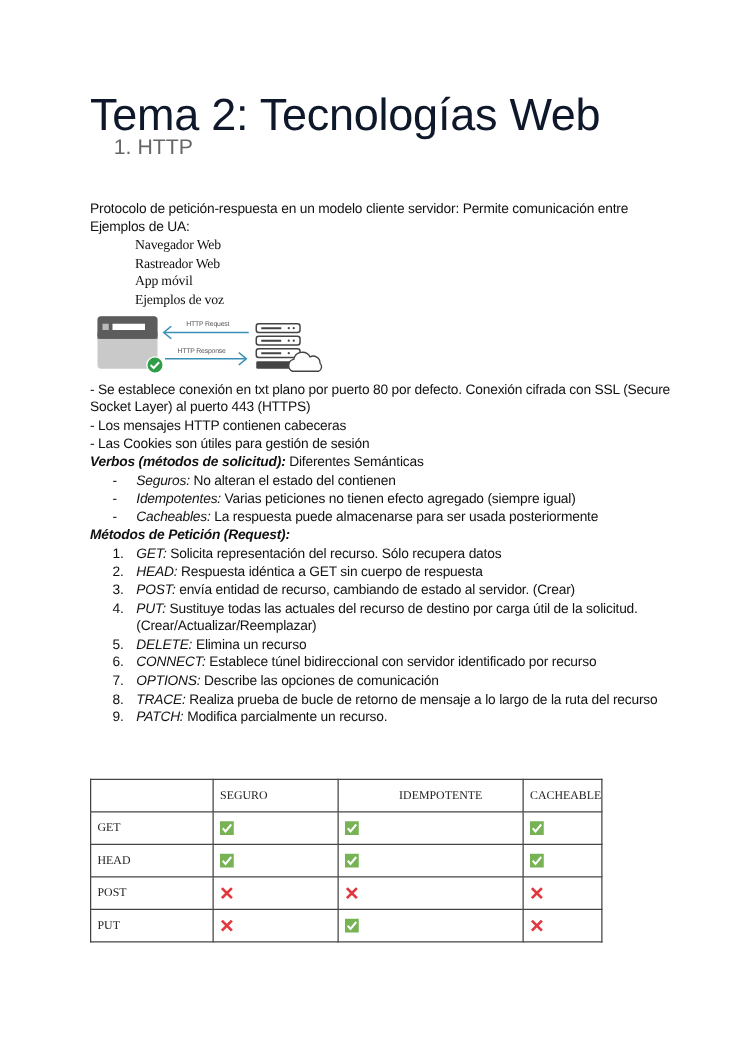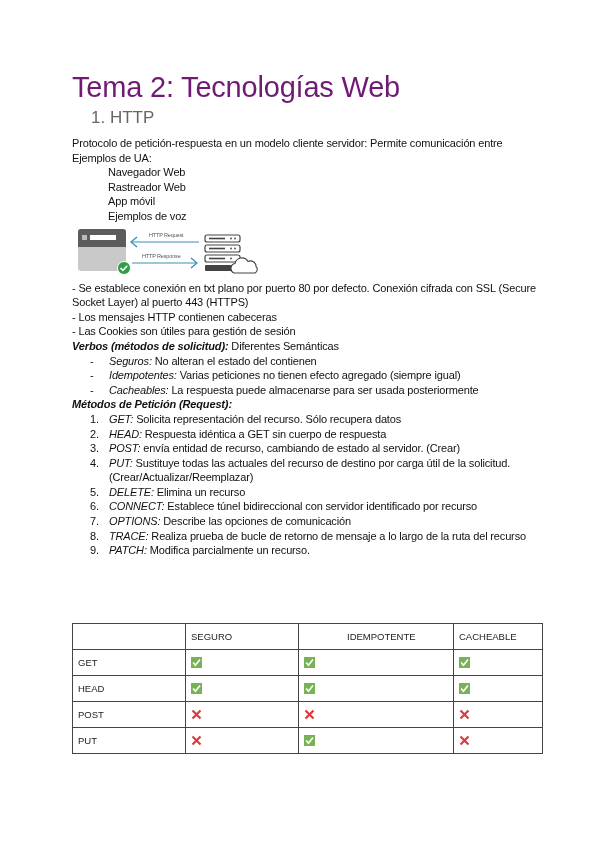--- a/index.html
+++ b/index.html
@@ -2,47 +2,47 @@
 <html><head>
   <meta charset="utf-8">
   <style>
     html, body { margin: 0; padding: 0; background: #ffffff; }
     body {
       width: 600px; height: 848px; position: relative; overflow: hidden;
       font-family: "Liberation Sans", sans-serif; color: #111;
     }
     .abs { position: absolute; }
     .title {
-      left: 72px; top: 71px; font-size: 29px; color: #701a75;
+      left: 72px; top: 71px; font-size: 36px; color: #0f172a;
       letter-spacing: -0.2px; white-space: nowrap; text-align: right;
     }
     .subtitle {
       left: 91px; top: 108px; font-size: 17px; color: #666;
       white-space: nowrap;
     }
     .body {
-      left: 72px; top: 136px; width: 470px; font-size: 11px; line-height: 14.6px;
+      left: 72px; top: 160px; width: 470px; font-size: 11px; line-height: 14.6px;
       color: #111; letter-spacing: -0.15px;
     }
     .body p { margin: 0; }
     .ua-list { margin: 0; padding: 0 0 0 36px; list-style: none; }
-    .ua-list li { margin: 0; }
+    .ua-list li { margin: 0; font-family: Liberation Serif, serif; }
     .diagram { display: block; height: 53px; width: 200px; position: relative; margin: 2px 0 2px 0; }
     .bold { font-weight: bold; font-style: italic; }
     .dash-list { margin: 0; padding: 0; list-style: none; }
     .dash-list li { position: relative; padding-left: 37px; }
     .dash-list li .dash { position: absolute; left: 18px; top: 0; }
     .num-list { margin: 0; padding: 0; list-style: none; }
     .num-list li { position: relative; padding-left: 37px; }
     .num-list li .num { position: absolute; left: 18px; top: 0; }
     em { }
 
     table.sem {
-      position: absolute; left: 72px; top: 623px; width: 471px;
-      border-collapse: collapse; font-family: Liberation Sans, sans-serif;
+      position: absolute; left: 72px; top: 623px; width: 410px;
+      border-collapse: collapse; font-family: Liberation Serif, serif;
       font-size: 9.5px; color: #222;
     }
     table.sem td {
       border: 1px solid #444; height: 25px; padding: 0 0 0 5px; vertical-align: middle;
     }
     table.sem td.c0 { width: 107px; }
     table.sem td.c1 { width: 107px; }
     table.sem td.c2 { width: 106px; padding-left: 48px; }
     .chk {
       display: inline-block; width: 11px; height: 11px; background: #77b255;

